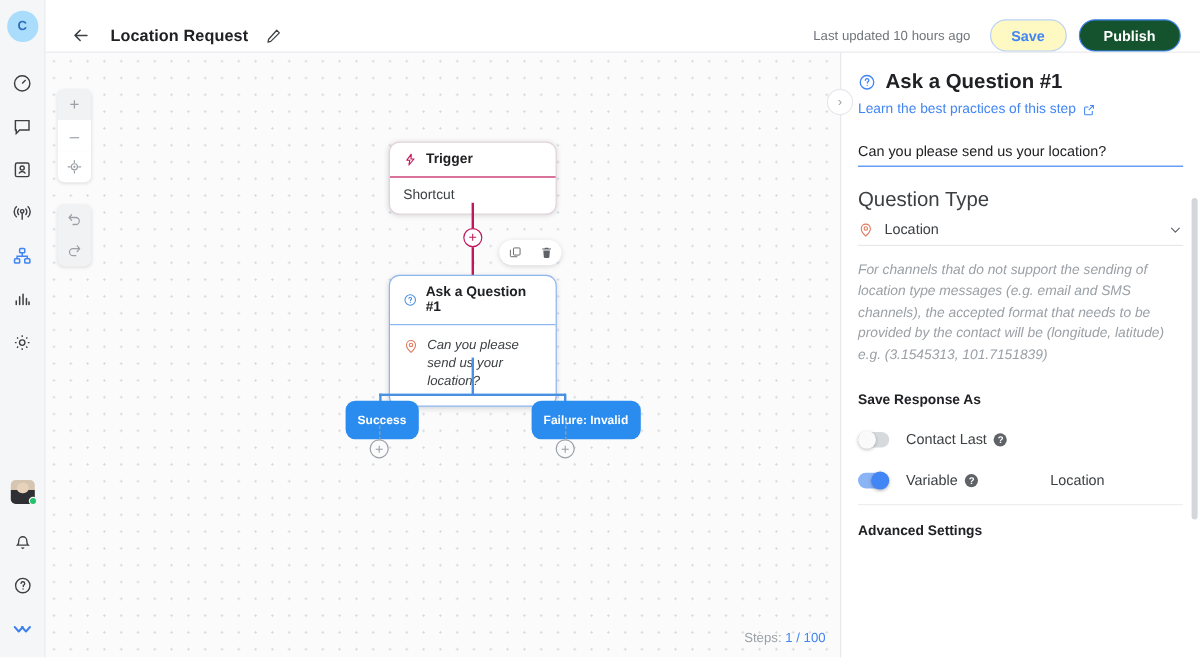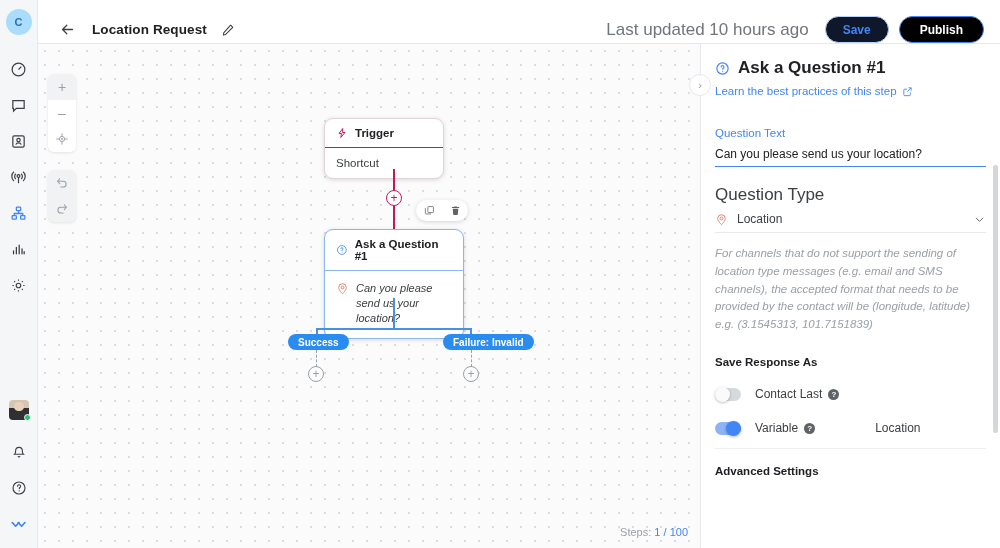--- a/index.html
+++ b/index.html
@@ -54,28 +54,28 @@
   
   .topbar {
     position: absolute; left: 38px; top: 0; right: 0; height: 44px;
     background: #fff; border-bottom: 1px solid #e6e8ec;
     display: flex; align-items: center; padding: 16px 16px 0 18px;
   }
   .back-arrow { width: 22px; height: 22px; display: flex; align-items: center; justify-content: center; color:#3c4043; cursor:pointer; }
   .flow-title { font-size: 13.5px; font-weight: 700; color: #202124; margin-left: 14px; letter-spacing: .1px; }
   .edit-pencil { margin-left: 14px; color: #3c4043; display:flex; align-items:center; cursor:pointer; }
   .top-spacer { flex: 1; }
-  .last-updated { font-size: 17px; color: #70757a; margin-right: 16px; }
+  .last-updated { font-size: 11px; color: #70757a; margin-right: 16px; }
   .btn {
     height: 27px; border-radius: 14px; font-size: 12px; font-weight: 600;
     display: flex; align-items: center; justify-content: center; cursor: pointer;
     padding: 0 17px;
   }
-  .btn-save { border: 1px solid #b9d2f7; color: #4285f4; background: #0f172a; margin-right: 10px; }
-  .btn-publish { background: #000000; color: #fff; border: 1px solid #4285f4; padding: 0 20px; }
+  .btn-save { border: 1px solid #b9d2f7; color: #4285f4; background: #fef9c3; margin-right: 10px; }
+  .btn-publish { background: #14532d; color: #fff; border: 1px solid #4285f4; padding: 0 20px; }
 
   
   .canvas {
     position: absolute; left: 38px; top: 44px; width: 662px; height: 504px;
     background-color: #fbfbfc;
     background-image: radial-gradient(#d9dce1 1px, transparent 1px);
     background-size: 14px 14px;
     overflow: hidden;
   }
 
@@ -91,21 +91,21 @@
   }
   .ctrl-btn.white { background: #fff; }
   .zoom-group { left: 10px; top: 30px; }
   .undo-group { left: 10px; top: 126px; }
 
   
   .node {
     position: absolute; background: #fff; border-radius: 9px;
     box-shadow: 0 1px 4px rgba(60,64,67,.18);
   }
-  .node-trigger { left: 286px; top: 74px; width: 120px; border: 1px solid #e2d3da; }
+  .node-trigger { left: 286px; top: 74px; width: 140px; border: 1px solid #e2d3da; }
   .node-head {
     display: flex; align-items: center; gap: 7px;
     padding: 8px 11px; font-size: 11.5px; font-weight: 600; color: #202124;
   }
   .node-trigger .node-head { border-bottom: 1px solid #c2185b; }
   .node-body { padding: 9px 11px; font-size: 11.5px; color: #3c4043; }
 
   .node-ask { left: 286px; top: 185px; width: 140px; border: 1px solid #8cb6f0; }
   .node-ask .node-head { border-bottom: 1px solid #8cb6f0; }
   .node-ask .node-body {
@@ -128,21 +128,21 @@
     display: flex; align-items: center; justify-content: center;
     font-size: 12px; line-height: 1; cursor: pointer;
   }
   .node-toolbar {
     position: absolute; left: 378px; top: 156px; height: 21px; width: 52px;
     background: #fff; border-radius: 11px; box-shadow: 0 1px 4px rgba(60,64,67,.2);
     display: flex; align-items: center; justify-content: space-around;
     color: #5f6368; cursor: pointer;
   }
   .pill {
-    position: absolute; height: 16px; border-radius: 8px; background: #2b8cf0;
+    position: absolute; height: 32px; border-radius: 8px; background: #2b8cf0;
     color: #fff; font-size: 10px; font-weight: 600;
     display: flex; align-items: center; justify-content: center;
     padding: 0 10px; white-space: nowrap; cursor: pointer;
   }
   .dashed-v { position: absolute; width: 0; border-left: 1px dashed #9aa0a6; }
   .steps-label {
     position: absolute; right: 12px; bottom: 10px;
     font-size: 11px; color: #9aa0a6;
   }
   .steps-label b { color: #4285f4; font-weight: 400; }
@@ -158,21 +158,21 @@
     display: flex; align-items: center; justify-content: center;
     color: #9aa0a6; font-size: 11px; cursor: pointer; z-index: 6;
   }
   .panel-inner { padding: 14px 14px 0 14px; position: relative; }
   .panel-title {
     display: flex; align-items: center; gap: 8px;
     font-size: 17px; font-weight: 700; color: #202124; margin-bottom: 7px;
   }
   .panel-link {
     font-size: 11.5px; color: #4285f4; display: flex; align-items: center; gap: 5px;
-    margin-bottom: 10px; cursor: pointer;
+    cursor: pointer;
   }
   .panel-desc { font-size: 11.5px; color: #3c4043; line-height: 1.52; }
 
   .field-label-blue { font-size: 11.5px; color: #4285f4; margin-bottom: 5px; }
   .field-label { font-size: 17px; color: #3c4043; margin-bottom: 7px; }
   .input-underline {
     border: none; border-bottom: 1.6px solid #4285f4; width: 100%;
     font-size: 12px; color: #202124; padding: 0 0 5px 0; outline: none;
     font-family: "Liberation Sans", sans-serif; background: transparent;
   }
@@ -417,21 +417,20 @@
         <span>Learn the best practices of this step</span>
         <svg width="11" height="11" viewBox="0 0 24 24" fill="none" stroke="#4285f4" stroke-width="1.9">
           <path d="M14 4h6v6M20 4l-8.5 8.5"></path>
             <path d="M18 14v5.5a1.5 1.5 0 0 1-1.5 1.5h-11A1.5 1.5 0 0 1 4 19.5v-11A1.5 1.5 0 0 1 5.5 7H11"></path>
         </svg>
       </div>
 
 
       <div style="height:20px;"></div>
 
-      <div class="field-label-blue">Question Text</div>
       <input class="input-underline" value="Can you please send us your location?" style="">
 
       <div style="height:18px;"></div>
 
       <div class="field-label">Question Type</div>
       <div class="select-row">
         <svg width="13" height="13" viewBox="0 0 24 24" fill="none" stroke="#e07a5f" stroke-width="1.7" style="flex:none;">
           <path d="M12 21.5s7-6.3 7-11.3a7 7 0 1 0-14 0c0 5 7 11.3 7 11.3z"></path>
             <circle cx="12" cy="10" r="2.6"></circle>
         </svg>

